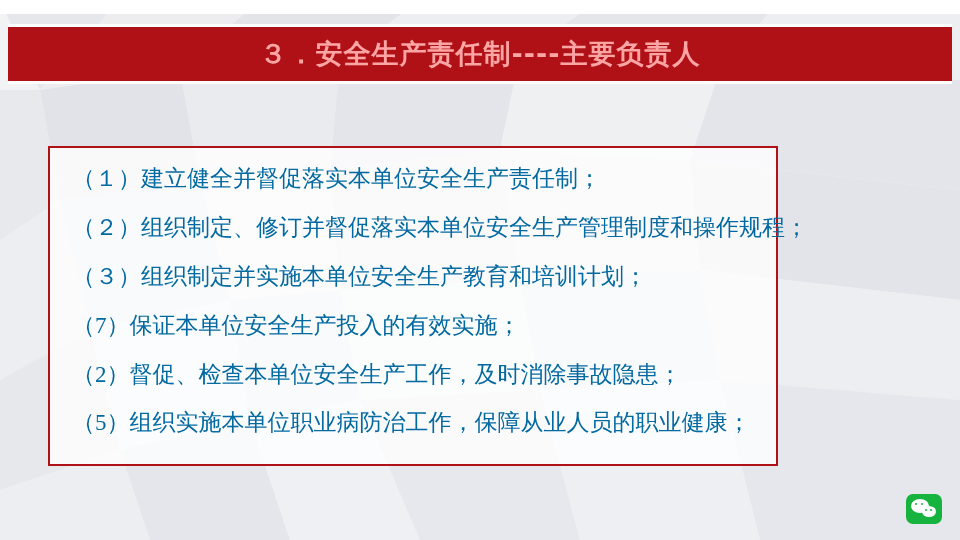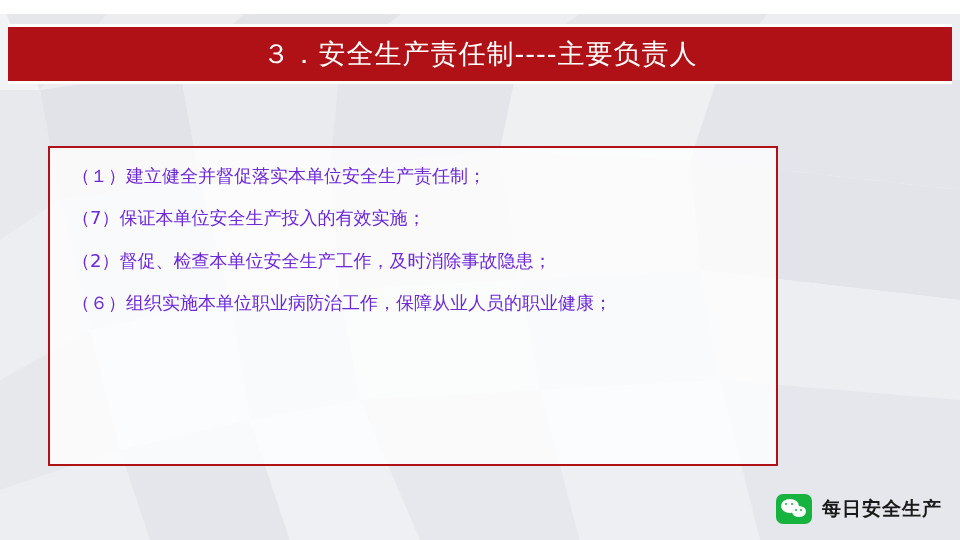--- a/index.html
+++ b/index.html
@@ -43,43 +43,44 @@
     height: 60px;
     background: #b01116;
     border-top: 3px solid #ffffff;
     border-bottom: 3px solid #ffffff;
     display: flex;
     align-items: center;
     justify-content: center;
     box-sizing: border-box;
   }
   .title-text {
-    color: #ffffff;
+    color: #fca5a5;
     font-size: 27px;
-    font-weight: normal;
+    font-weight: bold;
     letter-spacing: 1px;
     white-space: nowrap;
   }
   .content-box {
     position: absolute;
     left: 48px;
     top: 146px;
     width: 730px;
     height: 320px;
     background: rgba(255,255,255,0.78);
     border: 2px solid #b01116;
     box-sizing: border-box;
     padding: 16px 22px 10px 22px;
   }
   .bullet-line {
-    color: #6d28d9;
-    font-size: 18px;
+    color: #0369a1;
+    font-size: 23px;
     line-height: 1.30;
     margin: 0 0 19px 0;
     white-space: nowrap;
+    font-family: Liberation Serif, serif;
   }
   .bullet-line:last-child {
     margin-bottom: 0;
   }
   .footer {
     position: absolute;
     right: 18px;
     bottom: 16px;
     display: flex;
     align-items: center;
@@ -169,30 +170,31 @@
   </svg>
 
   <div class="white-band"></div>
 
   <div class="title-bar">
     <div class="title-text">３．安全生产责任制----主要负责人</div>
   </div>
 
   <div class="content-box">
     <p class="bullet-line">（１）建立健全并督促落实本单位安全生产责任制；</p>
+    <p class="bullet-line">（２）组织制定、修订并督促落实本单位安全生产管理制度和操作规程；</p>
+    <p class="bullet-line">（３）组织制定并实施本单位安全生产教育和培训计划；</p>
     <p class="bullet-line">（7）保证本单位安全生产投入的有效实施；</p>
     <p class="bullet-line">（2）督促、检查本单位安全生产工作，及时消除事故隐患；</p>
-    <p class="bullet-line">（６）组织实施本单位职业病防治工作，保障从业人员的职业健康；</p>
+    <p class="bullet-line">（5）组织实施本单位职业病防治工作，保障从业人员的职业健康；</p>
   </div>
 
   <div class="footer">
     <span class="wechat-badge">
       <span class="b1"></span>
       <span class="b2"></span>
       <span class="d d1"></span>
       <span class="d d2"></span>
       <span class="d d3"></span>
       <span class="d d4"></span>
     </span>
-    <span class="footer-text">每日安全生产</span>
   </div>
 
 </div>
 
 </body></html>

